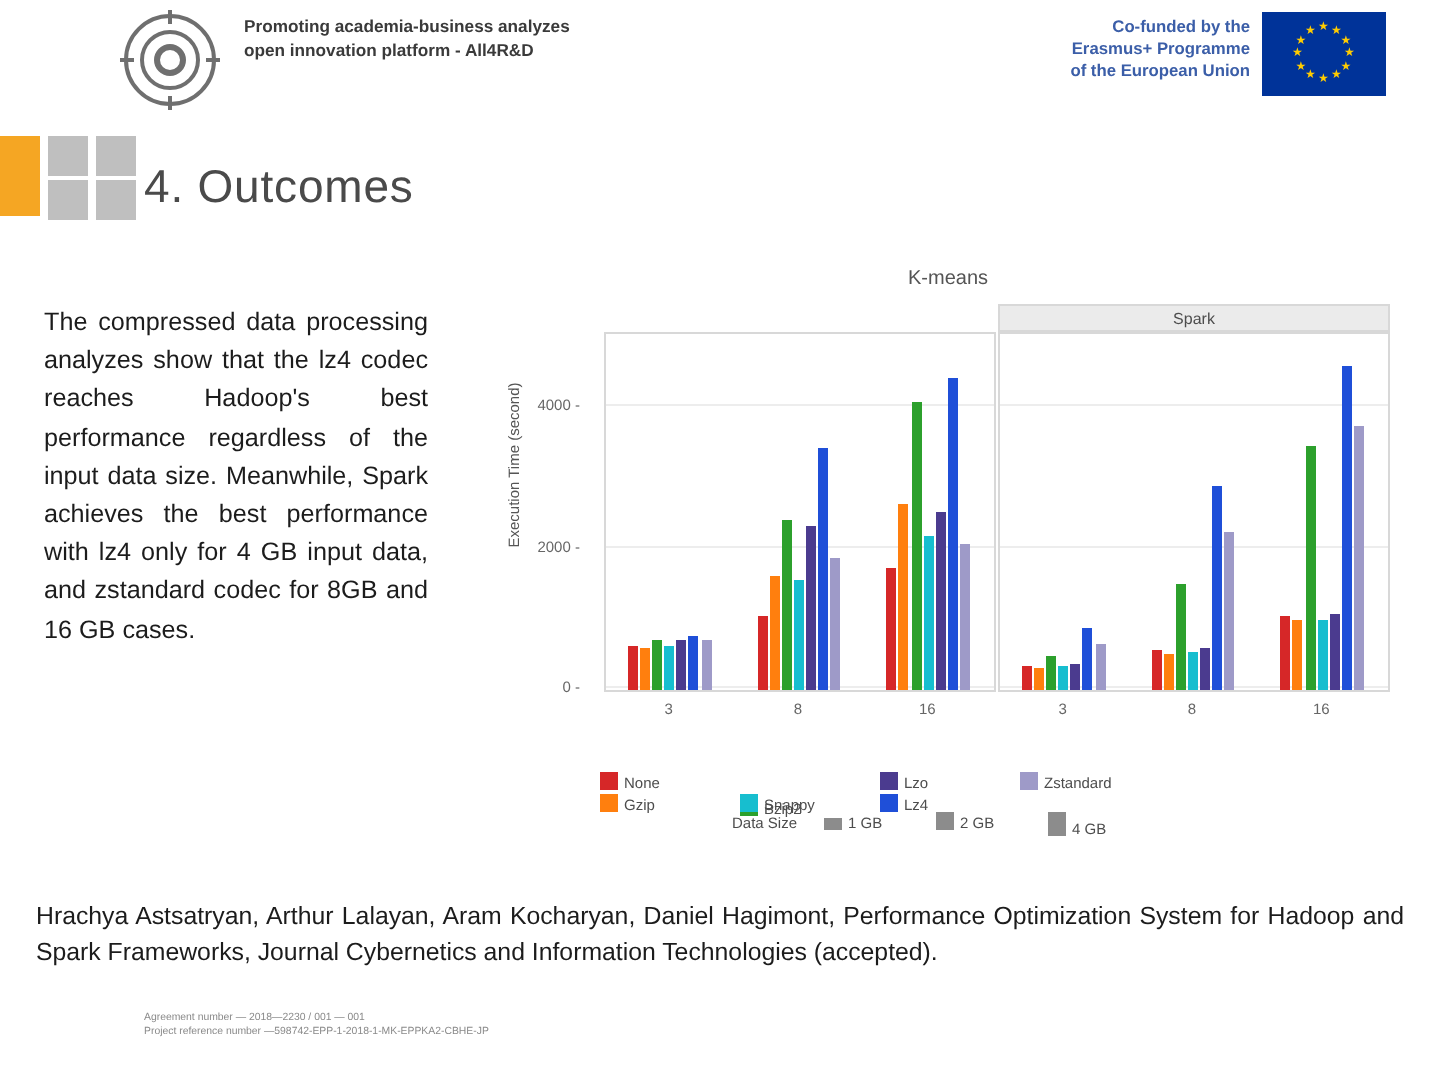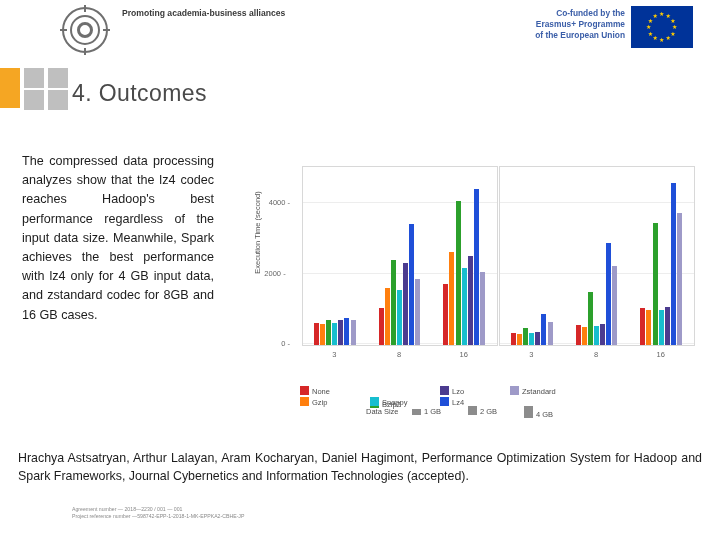--- a/index.html
+++ b/index.html
@@ -279,21 +279,22 @@
     <div class="ring-outer"></div>
     <div class="ring-mid"></div>
     <div class="ring-inner"></div>
     <div class="tick" style="left:22px; top:-2px; width:2px; height:7px;"></div>
     <div class="tick" style="left:22px; top:41px; width:2px; height:7px;"></div>
     <div class="tick" style="left:-2px; top:22px; width:7px; height:2px;"></div>
     <div class="tick" style="left:41px; top:22px; width:7px; height:2px;"></div>
   </div>
 
   <div class="header-text">
-    <div>Promoting academia-business alliances</div>
+    <div>Promoting academia-business analyzes</div>
+    <div>open innovation platform - All4R&amp;D</div>
   </div>
 
   <div class="eu-block">
     <div class="eu-text">
       <div>Co-funded by the</div>
       <div>Erasmus+ Programme</div>
       <div>of the European Union</div>
     </div>
     <div class="eu-flag" id="eu-flag">
         <div class="star" style="left: 28px; top: 5px;">★</div>
@@ -316,21 +317,23 @@
 <div class="sq sq-gray1"></div>
 <div class="sq sq-gray2"></div>
 <div class="sq sq-gray3"></div>
 <div class="sq sq-gray4"></div>
 
 <div class="slide-title">4. Outcomes</div>
 
 <div class="body-text">The compressed data processing analyzes show that the lz4 codec reaches Hadoop's best performance regardless of the input data size. Meanwhile, Spark achieves the best performance with lz4 only for 4 GB input data, and zstandard codec for 8GB and 16 GB cases.</div>
 
 <div class="chart-panel">
-
+  <div class="chart-title">K-means</div>
+
+  <div class="facet-label facet-spark">Spark</div>
 
   <div class="y-axis-title">Execution Time (second)</div>
 
   <div class="plot plot-hadoop" id="plot-hadoop">
       <div class="gridline" style="bottom: 1px;"></div>
       <div class="gridline" style="bottom: 71.2px;"></div>
       <div class="gridline" style="bottom: 142.4px;"></div>
       <div class="bar" style="left: 10.9833px; width: 5px; height: 22.072px; background: rgb(214, 39, 40);"></div>
       <div class="bar" style="left: 17.0833px; width: 5px; height: 21.36px; background: rgb(255, 127, 14);"></div>
       <div class="bar" style="left: 23.1833px; width: 5px; height: 24.92px; background: rgb(44, 160, 44);"></div>
@@ -375,21 +378,21 @@
       <div class="bar" style="left: 146.417px; width: 5px; height: 34.888px; background: rgb(255, 127, 14);"></div>
       <div class="bar" style="left: 152.517px; width: 5px; height: 122.108px; background: rgb(44, 160, 44);"></div>
       <div class="bar" style="left: 158.617px; width: 5px; height: 35.244px; background: rgb(23, 190, 207);"></div>
       <div class="bar" style="left: 164.717px; width: 5px; height: 38.448px; background: rgb(75, 59, 143);"></div>
       <div class="bar" style="left: 170.817px; width: 5px; height: 162.336px; background: rgb(31, 79, 216);"></div>
       <div class="bar" style="left: 176.917px; width: 5px; height: 131.72px; background: rgb(158, 154, 200);"></div>
     </div>
 
   <div id="ytick-container">
       <div class="ytick-label" style="left: 20px; top: 212px;">0 -</div>
-      <div class="ytick-label" style="left: 20px; top: 141.8px; text-align: center;">2000 -</div>
+      <div class="ytick-label" style="left: 20px; top: 141.8px;">2000 -</div>
       <div class="ytick-label" style="left: 20px; top: 70.6px;">4000 -</div>
     </div>
   <div id="xtick-container">
       <div class="xtick-label" style="left: 82.3333px;">3</div>
       <div class="xtick-label" style="left: 147px;">8</div>
       <div class="xtick-label" style="left: 211.667px;">16</div>
       <div class="xtick-label" style="left: 279.333px;">3</div>
       <div class="xtick-label" style="left: 344px;">8</div>
       <div class="xtick-label" style="left: 408.667px;">16</div>
     </div>

